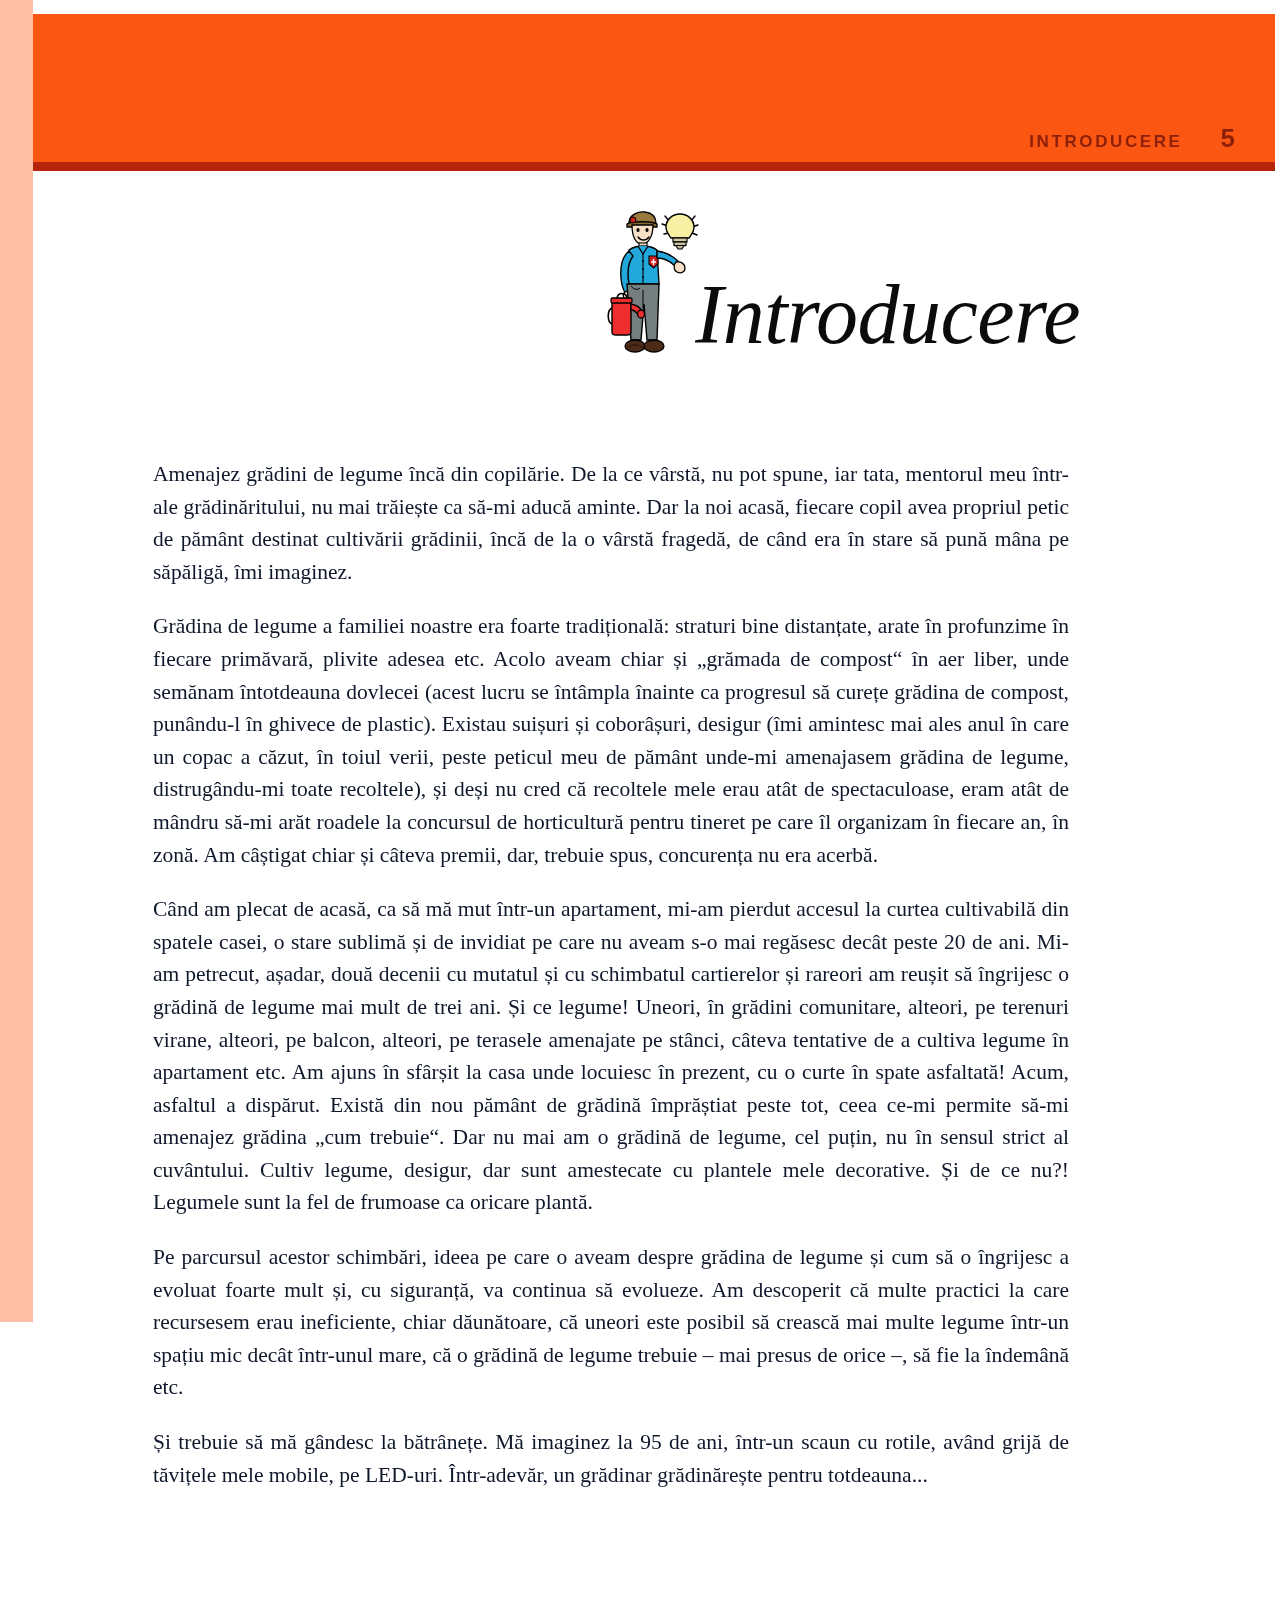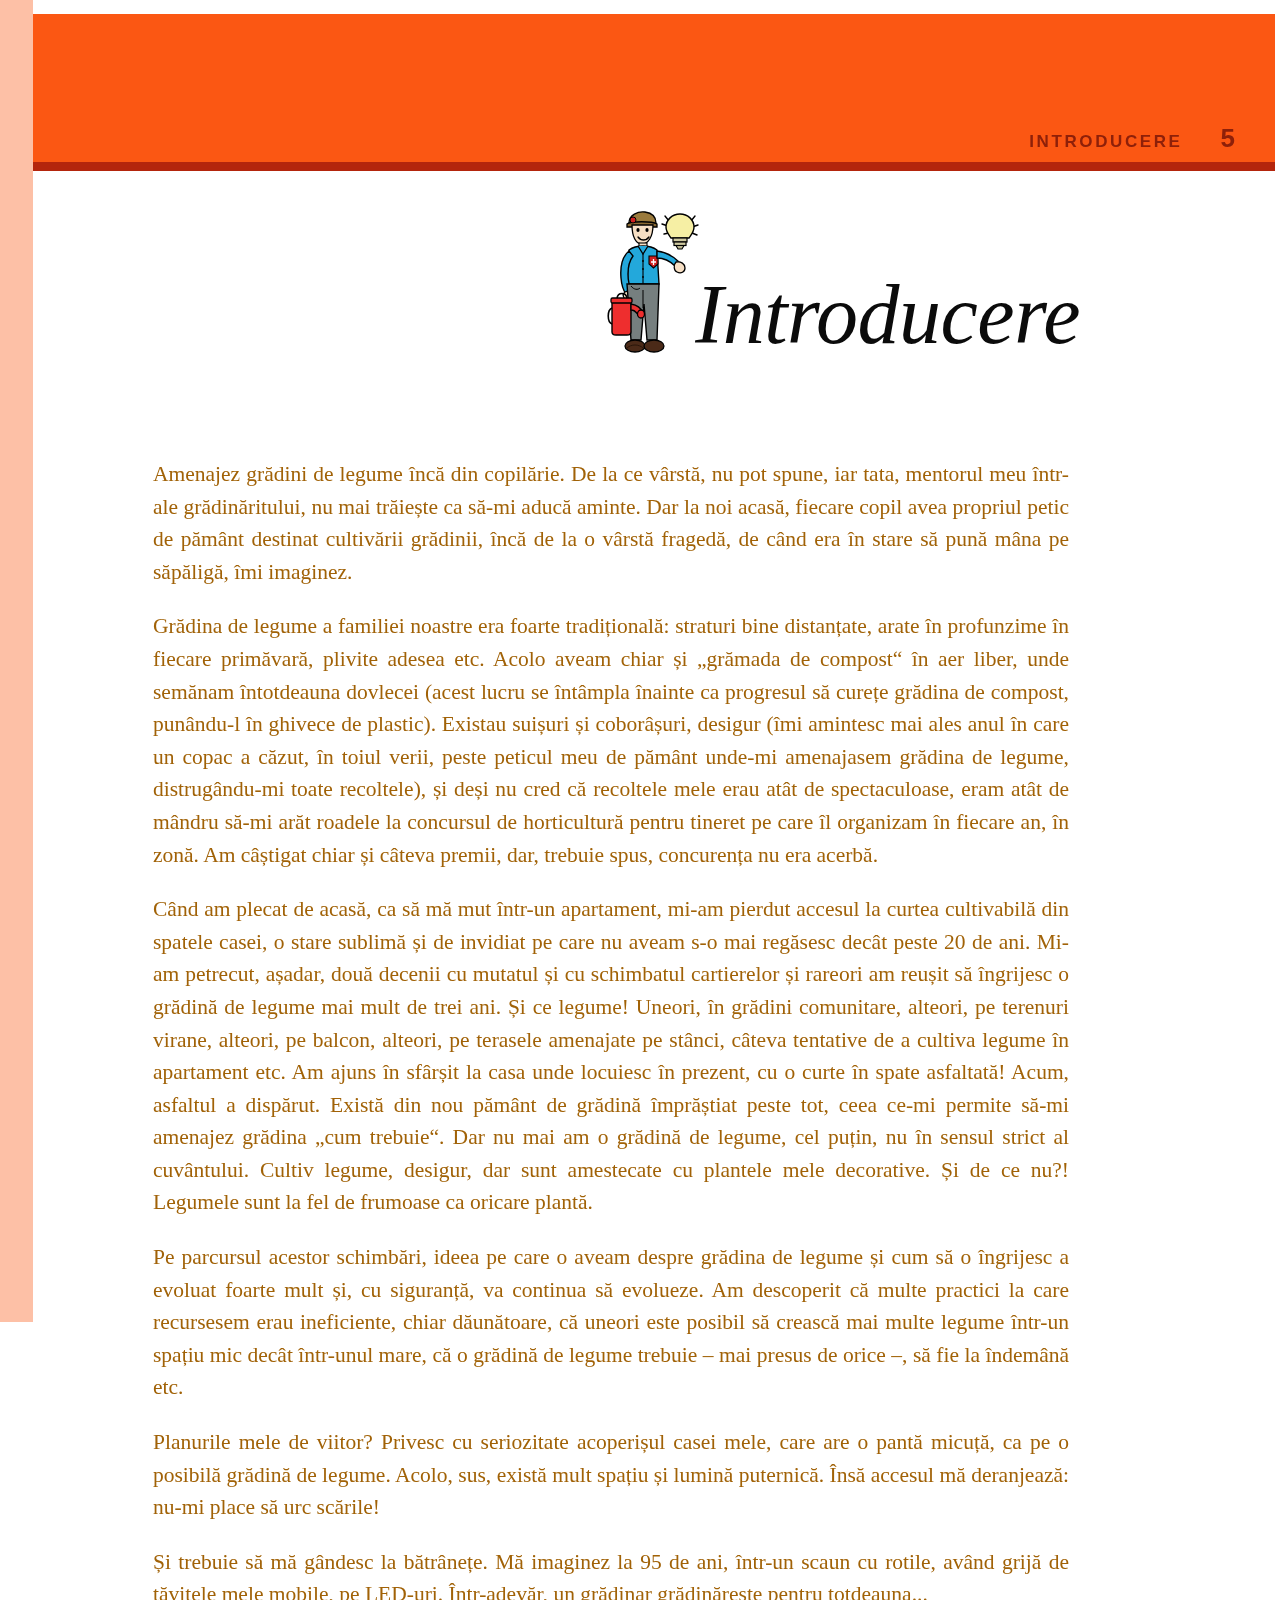--- a/index.html
+++ b/index.html
@@ -98,21 +98,21 @@
     left: 153px;
     top: 458px;
     width: 916px;
   }
   .body-col p {
     margin: 0 0 22px 0;
     font-size: 21.5px;
     line-height: 32.6px;
     text-align: justify;
     text-justify: inter-word;
-    color: #a16207;
+    color: #0f172a;
     hyphens: manual;
   }
   .body-col p:last-child {
     margin-bottom: 0;
   }
 </style>
 </head>
 <body>
 
 <div class="edge-bar"></div>
@@ -198,16 +198,15 @@
   </svg>
 
   <div class="chapter-title">Introducere</div>
 </div>
 
 <div class="body-col">
   <p>Amenajez grădini de legume încă din copilărie. De la ce vârstă, nu pot spune, iar tata, mentorul meu într-ale grădinăritului, nu mai trăiește ca să-mi aducă aminte. Dar la noi acasă, fiecare copil avea propriul petic de pământ destinat cultivării grădinii, încă de la o vârstă fragedă, de când era în stare să pună mâna pe săpăligă, îmi imaginez.</p>
   <p>Grădina de legume a familiei noastre era foarte tradițională: straturi bine distanțate, arate în profunzime în fiecare primăvară, plivite adesea etc. Acolo aveam chiar și „grămada de compost“ în aer liber, unde semănam întotdeauna dovlecei (acest lucru se întâmpla înainte ca progresul să curețe grădina de compost, punându-l în ghivece de plastic). Existau suișuri și coborâșuri, desigur (îmi amintesc mai ales anul în care un copac a căzut, în toiul verii, peste peticul meu de pământ unde-mi amenajasem grădina de legume, distrugându-mi toate recoltele), și deși nu cred că recoltele mele erau atât de spectaculoase, eram atât de mândru să-mi arăt roadele la concursul de horticultură pentru tineret pe care îl organizam în fiecare an, în zonă. Am câștigat chiar și câteva premii, dar, trebuie spus, concurența nu era acerbă.</p>
   <p>Când am plecat de acasă, ca să mă mut într-un apartament, mi-am pierdut accesul la curtea cultivabilă din spatele casei, o stare sublimă și de invidiat pe care nu aveam s-o mai regăsesc decât peste 20 de ani. Mi-am petrecut, așadar, două decenii cu mutatul și cu schimbatul cartierelor și rareori am reușit să îngrijesc o grădină de legume mai mult de trei ani. Și ce legume! Uneori, în grădini comunitare, alteori, pe terenuri virane, alteori, pe balcon, alteori, pe terasele amenajate pe stânci, câteva tentative de a cultiva legume în apartament etc. Am ajuns în sfârșit la casa unde locuiesc în prezent, cu o curte în spate asfaltată! Acum, asfaltul a dispărut. Există din nou pământ de grădină împrăștiat peste tot, ceea ce-mi permite să-mi amenajez grădina „cum trebuie“. Dar nu mai am o grădină de legume, cel puțin, nu în sensul strict al cuvântului. Cultiv legume, desigur, dar sunt amestecate cu plantele mele decorative. Și de ce nu?! Legumele sunt la fel de frumoase ca oricare plantă.</p>
   <p>Pe parcursul acestor schimbări, ideea pe care o aveam despre grădina de legume și cum să o îngrijesc a evoluat foarte mult și, cu siguranță, va continua să evolueze. Am descoperit că multe practici la care recursesem erau ineficiente, chiar dăunătoare, că uneori este posibil să crească mai multe legume într-un spațiu mic decât într-unul mare, că o grădină de legume trebuie – mai presus de orice –, să fie la îndemână etc.</p>
-  <p>Planurile mele de viitor? Privesc cu seriozitate acoperișul casei mele, care are o pantă micuță, ca pe o posibilă grădină de legume. Acolo, sus, există mult spațiu și lumină puternică. Însă accesul mă deranjează: nu-mi place să urc scările!</p>
   <p>Și trebuie să mă gândesc la bătrânețe. Mă imaginez la 95 de ani, într-un scaun cu rotile, având grijă de tăvițele mele mobile, pe LED-uri. Într-adevăr, un grădinar grădinărește pentru totdeauna...</p>
 
 </div>
 
 </body></html>

